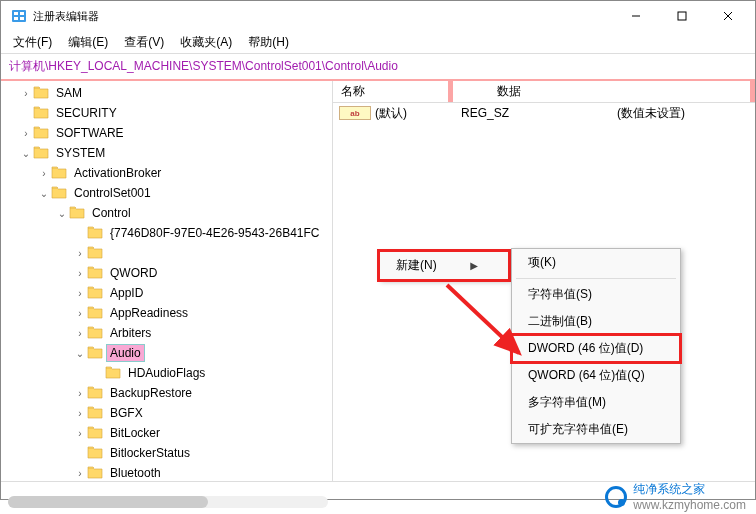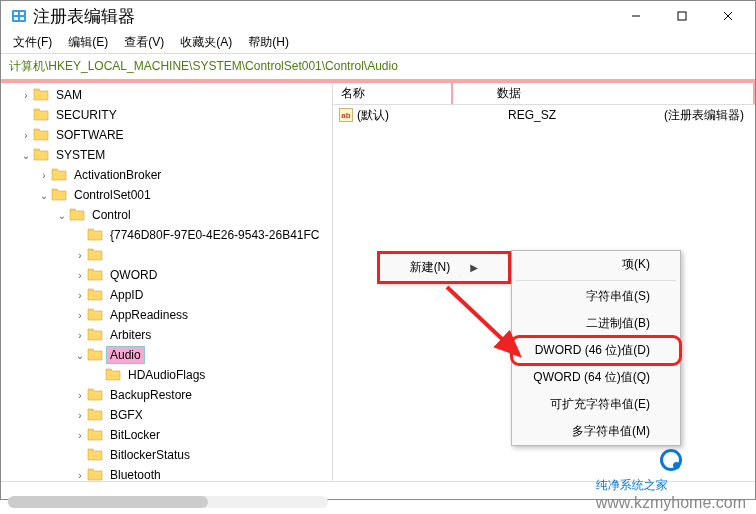--- a/index.html
+++ b/index.html
@@ -1,55 +1,55 @@
 <!DOCTYPE html>
 <html><head>
 <meta charset="utf-8">
 <style>
 * { margin: 0; padding: 0; box-sizing: border-box; font-family: "Microsoft YaHei", "Segoe UI", sans-serif; font-size: 12px; }
 body { background: #fff; width: 756px; height: 514px; overflow: hidden; position: relative; }
 .window { border: 1px solid #888; width: 756px; height: 500px; display: flex; flex-direction: column; background: #fff; }
 .titlebar { display: flex; align-items: center; height: 30px; padding: 0 4px; }
 .titlebar-icon { width: 16px; height: 16px; margin: 0 6px; }
-.titlebar-title { flex: 1; font-size: 17px; }
+.titlebar-title { flex: 1; font-size: 11px; }
 .titlebar-buttons { display: flex; }
 .titlebar-btn { width: 46px; height: 30px; display: flex; align-items: center; justify-content: center; }
 .menubar { display: flex; height: 22px; align-items: center; padding: 0 4px; }
 .menu-item { padding: 2px 8px; }
-.addressbar { border-top: 1px solid #ddd; border-bottom: 4px solid #fca5a5; padding: 4px 8px; font-size: 12px; color: #4d7c0f; }
+.addressbar { border-top: 1px solid #ddd; border-bottom: 2px solid #fca5a5; padding: 4px 8px; font-size: 12px; color: #a21caf; }
 .content { flex: 1; display: flex; overflow: hidden; }
 .tree-pane { width: 332px; border-right: 1px solid #ddd; overflow: auto; padding: 2px 0; }
 .list-pane { flex: 1; display: flex; flex-direction: column; position: relative; }
 .list-header { display: flex; border-bottom: 1px solid #ddd; height: 22px; align-items: center; }
-.list-header > div { padding: 2px 8px; border-right: 2px solid #fca5a5; }
+.list-header > div { padding: 2px 8px; border-right: 5px solid #fca5a5; }
 .col-name { width: 120px; }
 .col-type { width: 120px; }
 .col-data { flex: 1; margin-left: 36px; }
 .list-body { flex: 1; position: relative; }
 .list-row { display: flex; align-items: center; height: 20px; }
 .list-row .col-name { display: flex; align-items: center; gap: 4px; padding-left: 6px; }
-.list-row .col-type { padding-left: 8px; margin-left: 47px; }
+.list-row .col-type { padding-left: 8px; }
 .list-row .col-data { padding-left: 8px; }
-.ab-icon { width: 14px; height: 14px; background: #fef9c3; border: 1px solid #d0b080; display: inline-flex; align-items: center; justify-content: center; font-size: 8px; color: #c04040; font-weight: bold; }
+.ab-icon { width: 32px; height: 14px; background: #fef9c3; border: 1px solid #d0b080; display: inline-flex; align-items: center; justify-content: center; font-size: 8px; color: #c04040; font-weight: bold; }
 .tree-item { display: flex; align-items: center; height: 20px; white-space: nowrap; }
 .tree-item.selected .label { background: #f9a8d4; outline: 1px solid #8cc; }
 .tree-chevron { width: 14px; display: inline-flex; justify-content: center; color: #666; font-size: 10px; }
 .folder-icon { width: 16px; height: 14px; margin-right: 4px; }
 .tree-item .label { padding: 1px 3px; }
 .tree-indent { display: inline-block; }
 .context-menu { position: absolute; background: #f9f9f9; border: 1px solid #bbb; box-shadow: 2px 2px 5px rgba(0,0,0,0.25); z-index: 10; }
-.menu-row { padding: 5px 30px 5px 16px; display: flex; align-items: center; justify-content: flex-end; white-space: nowrap; border-radius: 7px; }
+.menu-row { padding: 5px 30px 5px 16px; display: flex; align-items: center; justify-content: space-between; white-space: nowrap; }
 .submenu-arrow { margin-left: 20px; font-size: 10px; color: #444; }
 .highlight-red { outline: 3px solid #e22; outline-offset: -1px; }
 .red-arrow { position: absolute; z-index: 12; pointer-events: none; }
 .statusbar { height: 18px; border-top: 1px solid #ddd; display: flex; align-items: center; }
 .scroll-gutter-h { position: absolute; bottom: 6px; left: 8px; width: 320px; height: 12px; background: #f0f0f0; border-radius: 6px; }
 .scroll-thumb-h { position: absolute; left: 0; top: 0; width: 200px; height: 12px; background: #ccc; border-radius: 6px; }
-.watermark { position: absolute; right: 10px; bottom: 2px; display: flex; align-items: center; gap: 6px; color: #0a78d6; font-size: 14px; font-weight: 500; z-index: 50; flex-direction: column; }
-.watermark .small { color: #888; font-size: 16px; font-weight: normal; }
+.watermark { position: absolute; right: 10px; bottom: 2px; display: flex; align-items: center; gap: 6px; color: #0a78d6; font-size: 14px; font-weight: 500; z-index: 50; }
+.watermark .small { color: #888; font-size: 12px; font-weight: normal; }
 .wm-icon { width: 22px; height: 22px; border: 3px solid #0a78d6; border-radius: 50%; position: relative; }
 .wm-icon::after { content: ""; position: absolute; width: 7px; height: 7px; background: #0a78d6; border-radius: 50%; right: -1px; bottom: -1px; }
 </style>
 </head>
 <body>
 
 <div class="window">
   <div class="titlebar">
     <span class="titlebar-icon">
       <svg viewBox="0 0 16 16">
@@ -278,21 +278,21 @@
         <div class="col-name">名称</div>
         <div class="col-data">数据</div>
       </div>
       <div class="list-body" id="list-body">
           <div class="list-row">
             <div class="col-name">
               <span class="ab-icon">ab</span>
               <span>(默认)</span>
             </div>
             <div class="col-type">REG_SZ</div>
-            <div class="col-data">(注册表编辑器)</div>
+            <div class="col-data">(数值未设置)</div>
           </div>
 
         <div class="context-menu highlight-red" style="left:46px; top:148px; width:130px;">
           <div class="menu-row">
             <span>新建(N)</span>
             <span class="submenu-arrow">▶</span>
           </div>
         </div>
 
         <div class="context-menu" style="left:178px; top:145px; width:170px;">
@@ -306,24 +306,24 @@
           <div class="menu-row">
               <span>二进制值(B)</span>
             </div>
           <div class="menu-row highlight-red">
               <span>DWORD (46 位)值(D)</span>
             </div>
           <div class="menu-row">
               <span>QWORD (64 位)值(Q)</span>
             </div>
           <div class="menu-row">
+              <span>多字符串值(M)</span>
+            </div>
+          <div class="menu-row">
               <span>可扩充字符串值(E)</span>
-            </div>
-          <div class="menu-row">
-              <span>多字符串值(M)</span>
             </div>
         </div>
 
         <svg class="red-arrow" style="left:108px; top:172px;" width="90" height="90">
           <defs>
               <marker id="ah" markerWidth="8" markerHeight="8" refX="6" refY="3" orient="auto">
                 <path d="M0,0 L7,3 L0,6 Z" fill="#e22"></path>
               </marker>
             </defs>
           <line x1="6" y1="10" x2="78" y2="78" stroke="#e22" stroke-width="4" marker-end="url(#ah)"></line>

